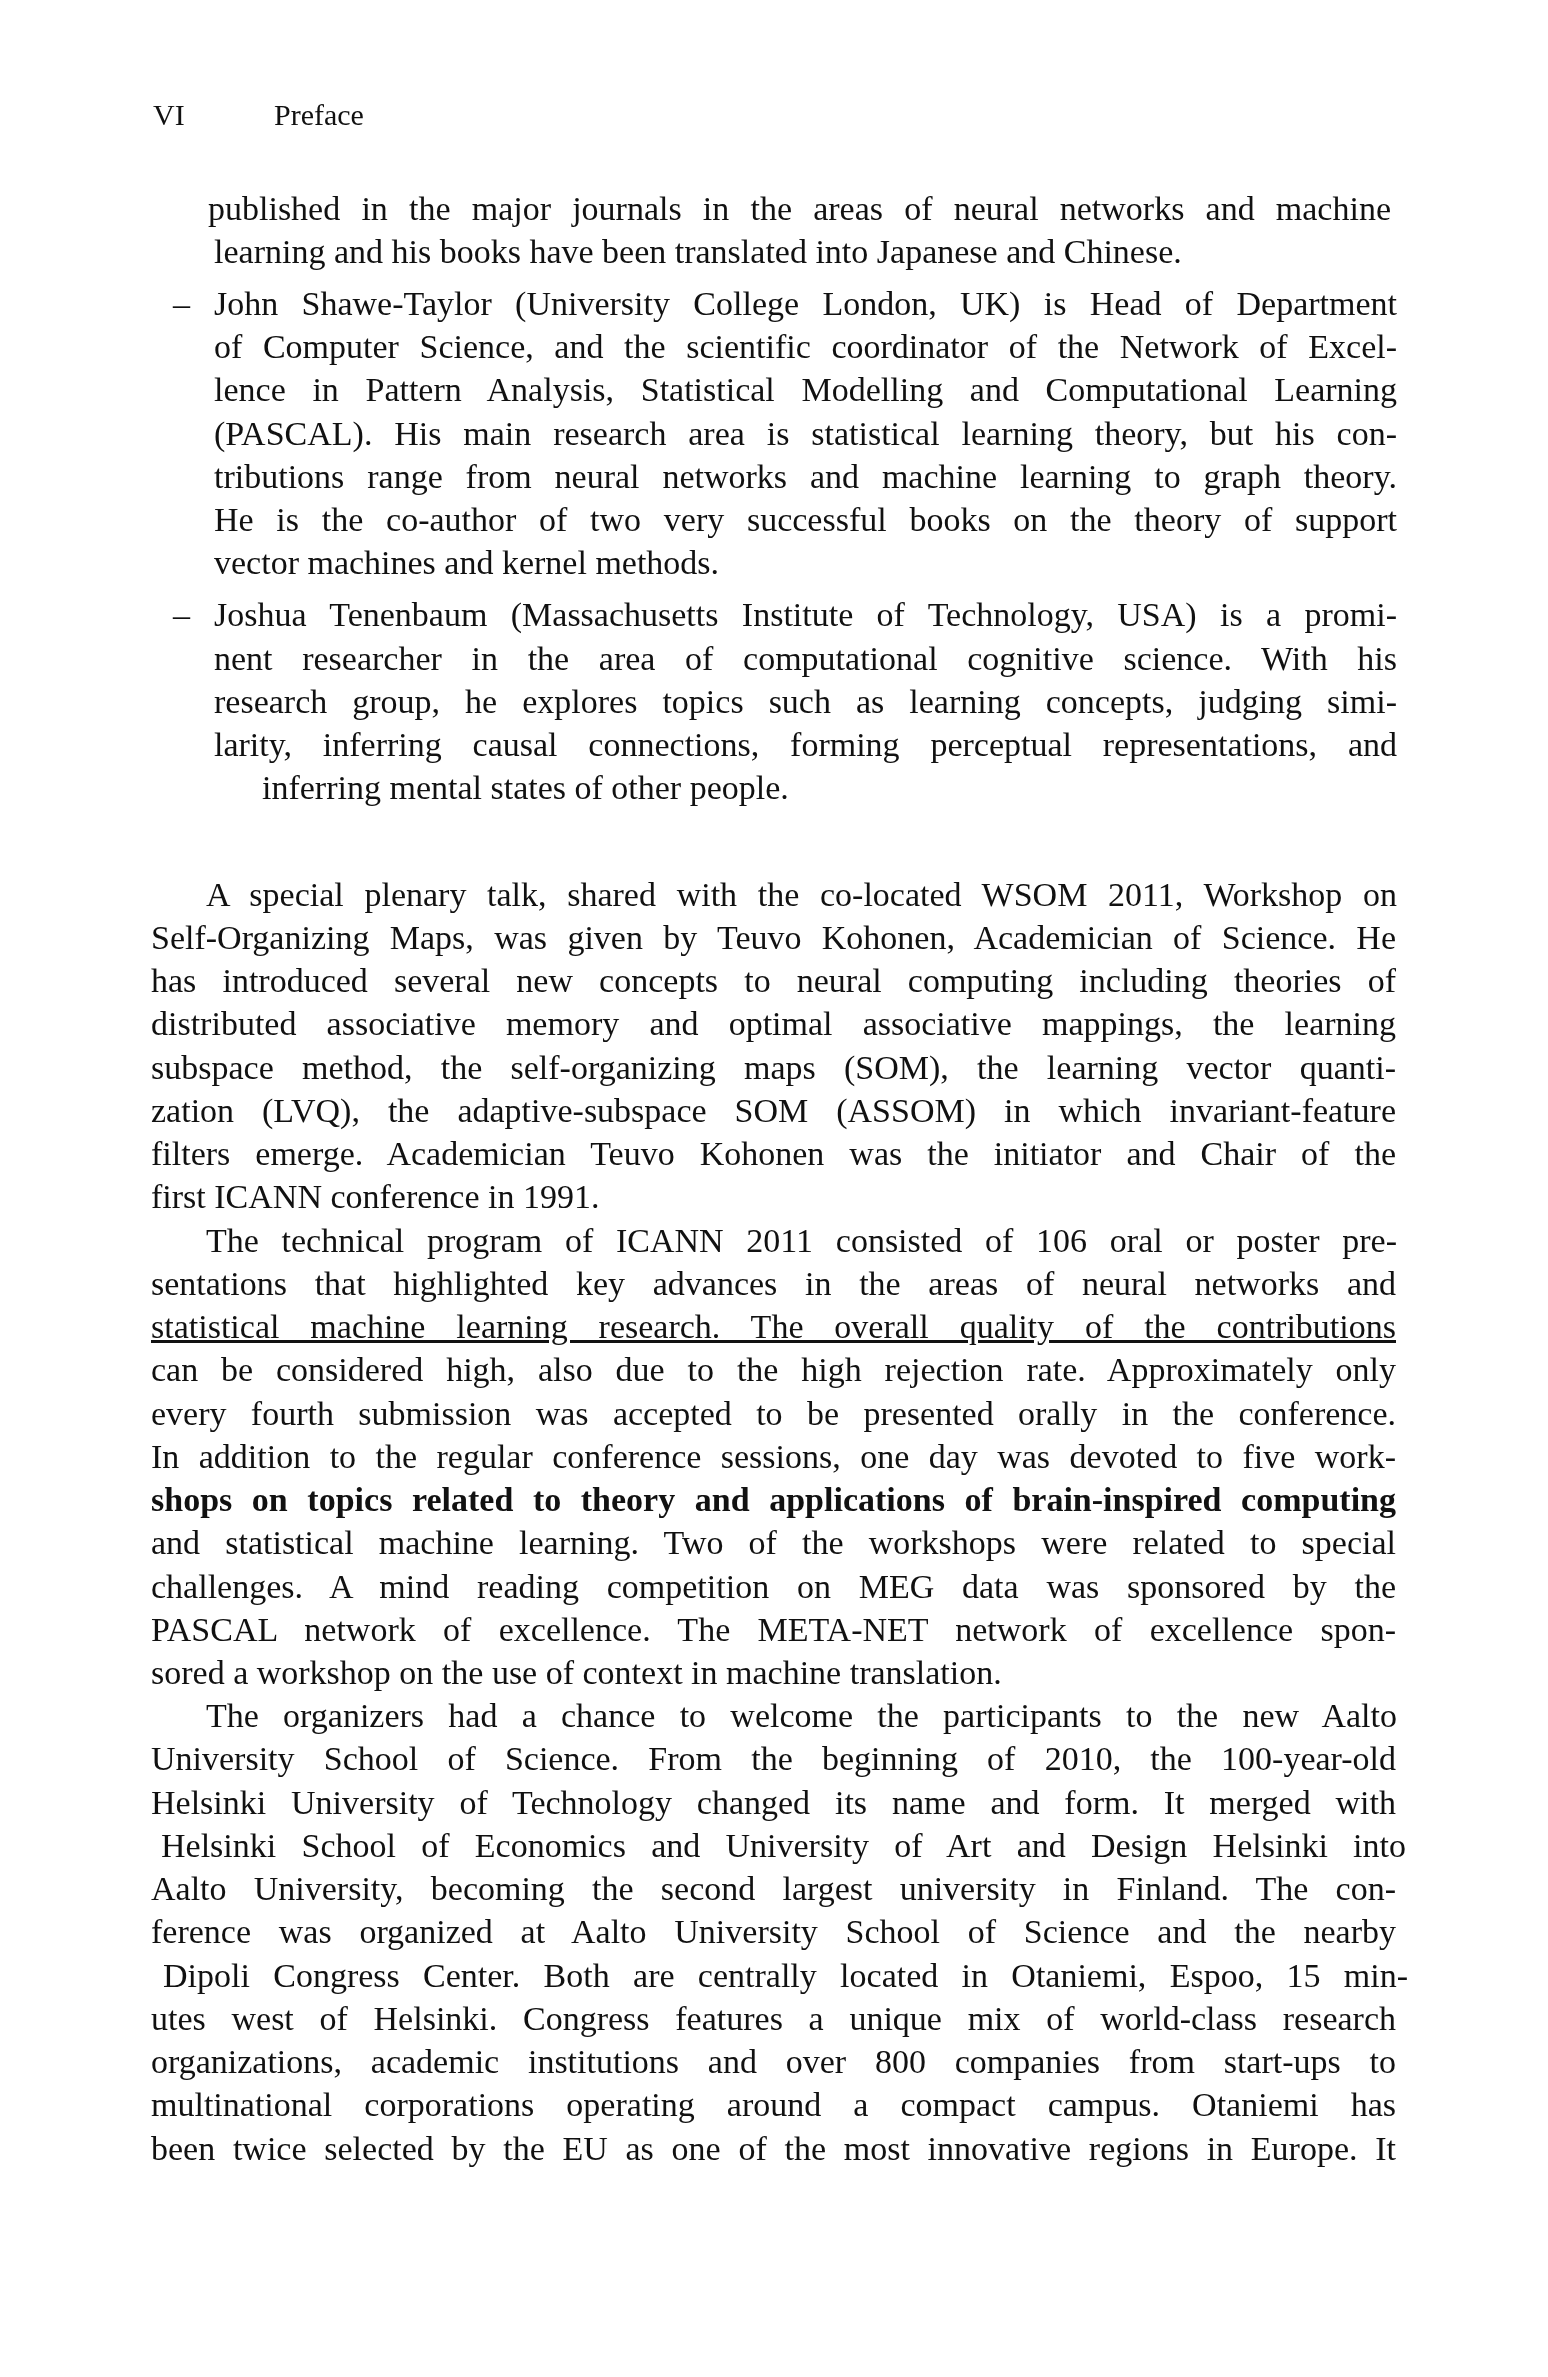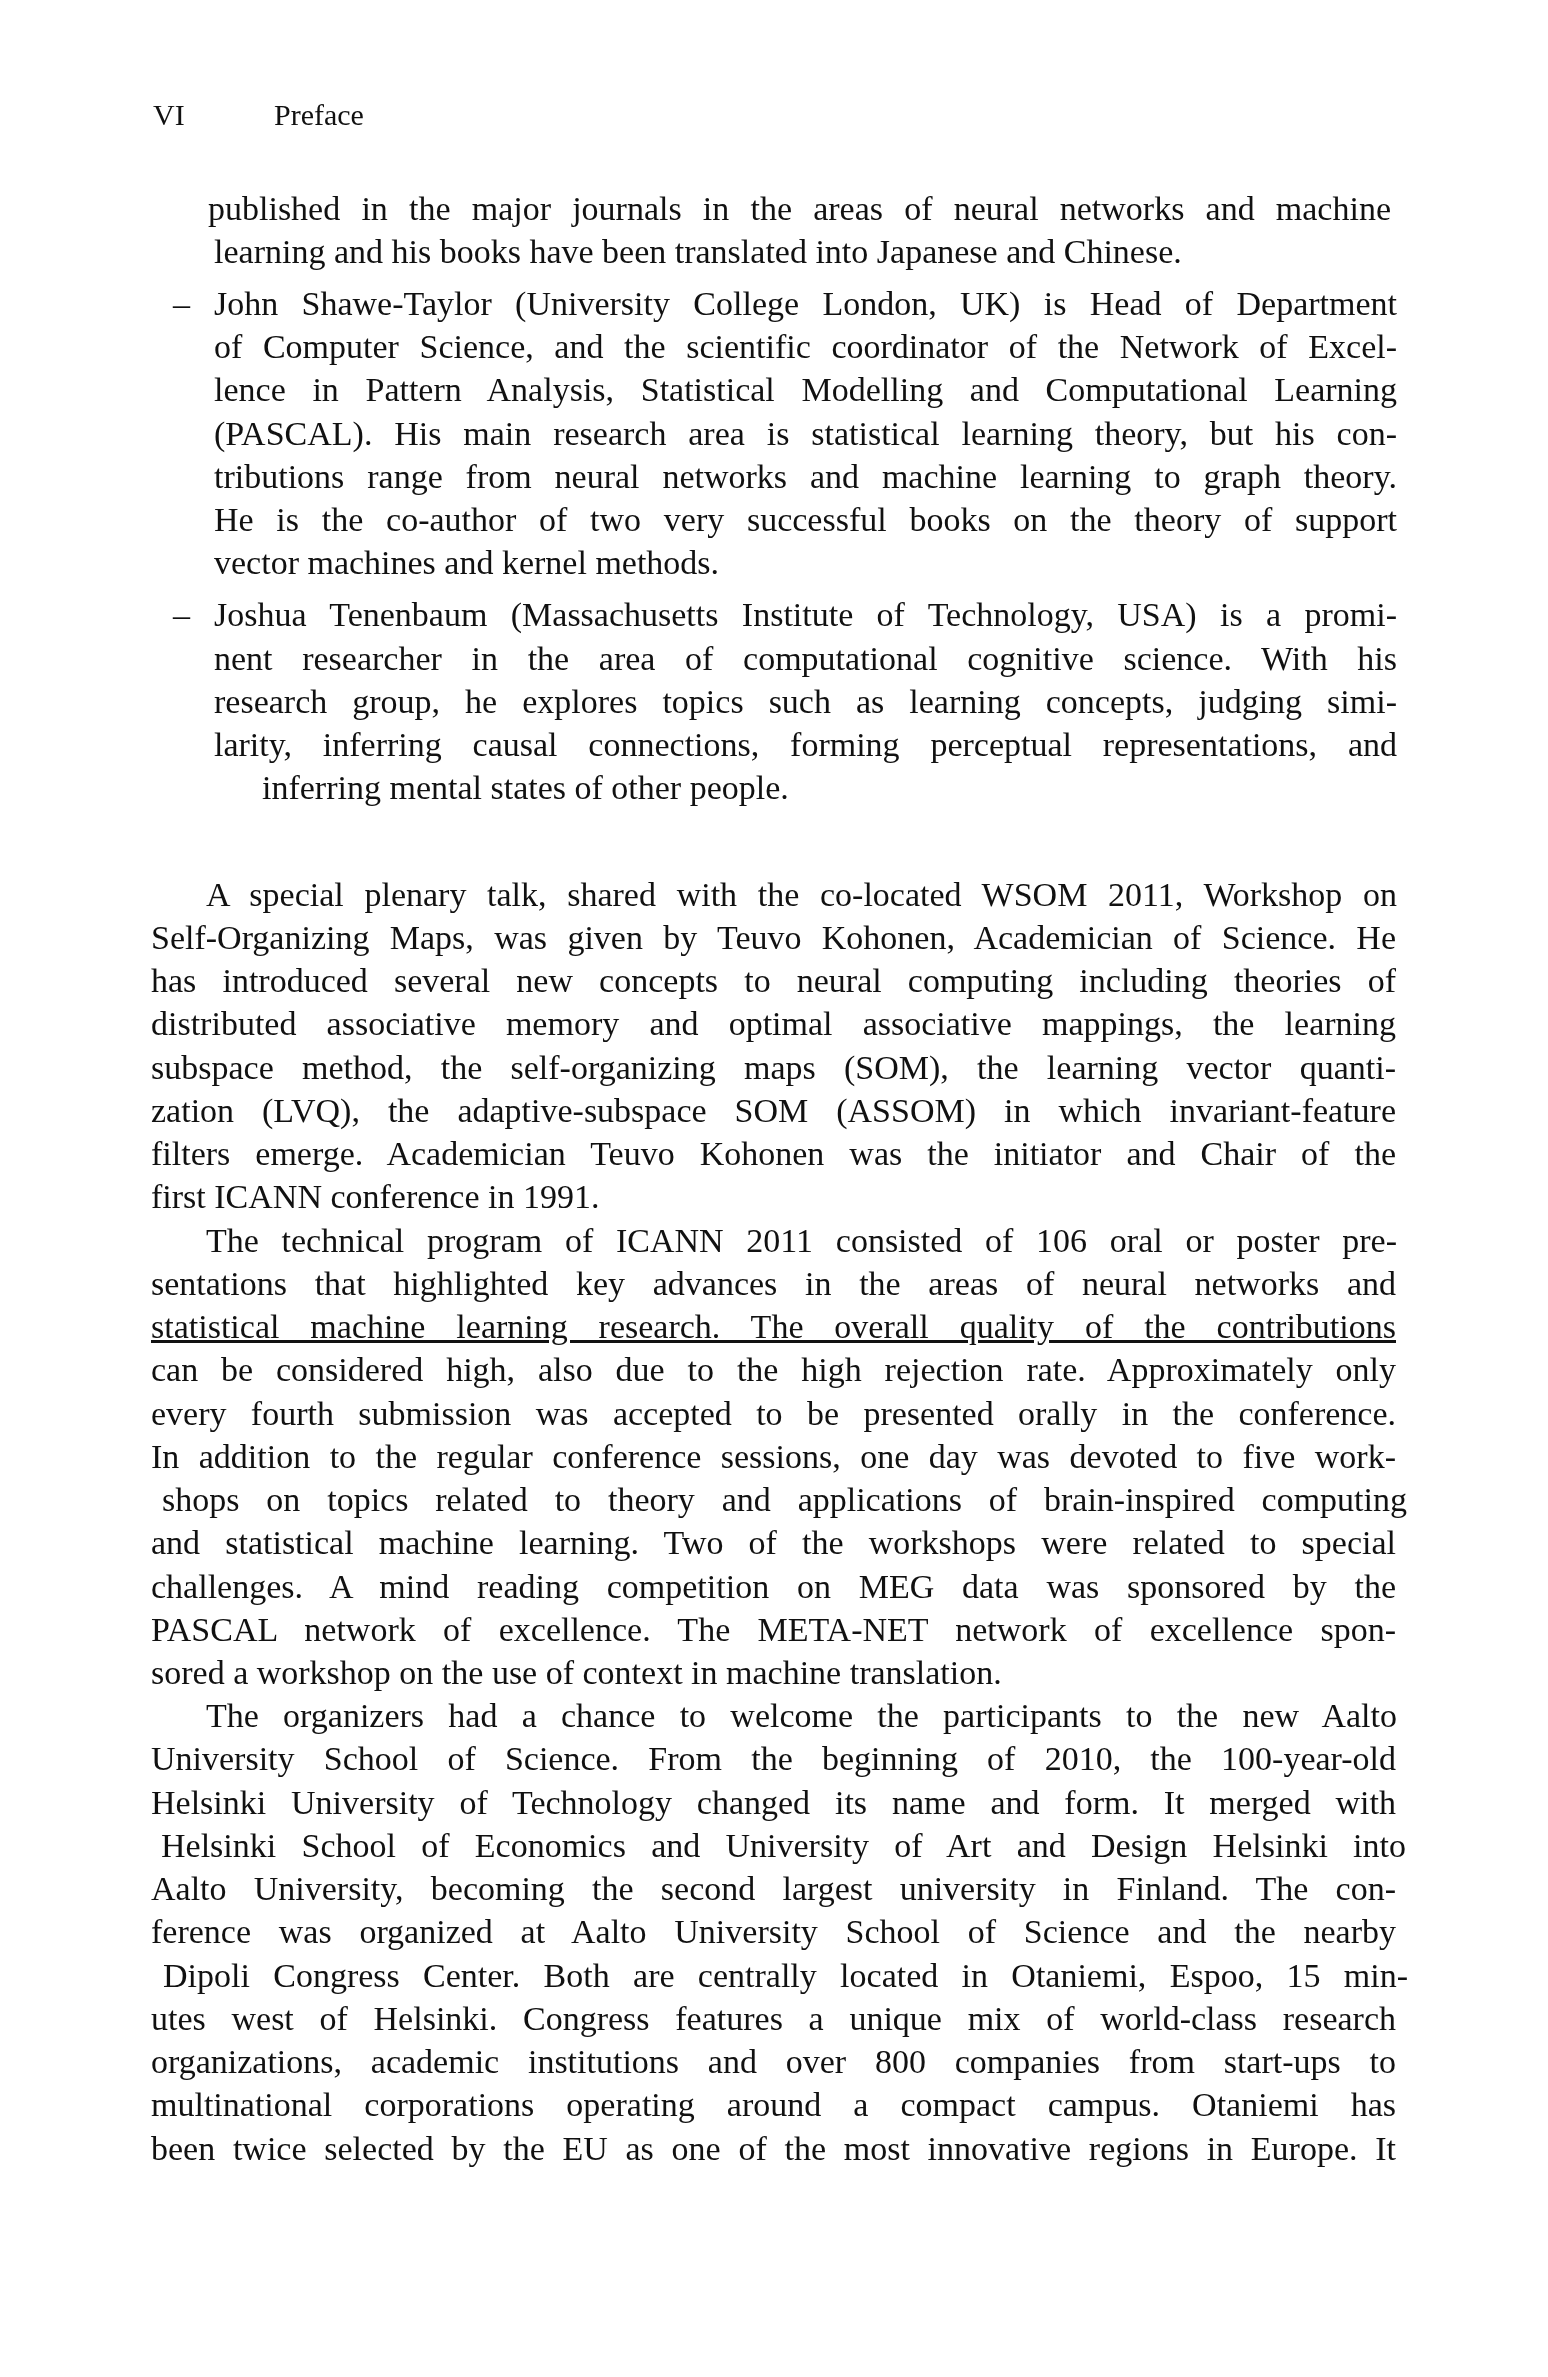--- a/index.html
+++ b/index.html
@@ -46,21 +46,21 @@
     <div class="line just" style="top: 1046px; left: 151px; width: 1245px;">subspace method, the self-organizing maps (SOM), the learning vector quanti-</div>
     <div class="line just" style="top: 1089px; left: 151px; width: 1245px;">zation (LVQ), the adaptive-subspace SOM (ASSOM) in which invariant-feature</div>
     <div class="line just" style="top: 1132px; left: 151px; width: 1245px;">filters emerge. Academician Teuvo Kohonen was the initiator and Chair of the</div>
     <div class="line" style="top: 1175px; left: 151px; width: 1245px;">first ICANN conference in 1991.</div>
     <div class="line just" style="top: 1219px; left: 206px; width: 1191px;">The technical program of ICANN 2011 consisted of 106 oral or poster pre-</div>
     <div class="line just" style="top: 1262px; left: 151px; width: 1245px;">sentations that highlighted key advances in the areas of neural networks and</div>
     <div class="line just" style="top: 1305px; left: 151px; width: 1245px; text-decoration: underline;">statistical machine learning research. The overall quality of the contributions</div>
     <div class="line just" style="top: 1348px; left: 151px; width: 1245px;">can be considered high, also due to the high rejection rate. Approximately only</div>
     <div class="line just" style="top: 1392px; left: 151px; width: 1245px;">every fourth submission was accepted to be presented orally in the conference.</div>
     <div class="line just" style="top: 1435px; left: 151px; width: 1245px;">In addition to the regular conference sessions, one day was devoted to five work-</div>
-    <div class="line just" style="top: 1478px; left: 162px; width: 1245px;">shops on topics related to theory and applications of brain-inspired computing</div>
+    <div class="line just" style="top: 1478px; left: 151px; width: 1245px; font-weight: bold;">shops on topics related to theory and applications of brain-inspired computing</div>
     <div class="line just" style="top: 1521px; left: 151px; width: 1245px;">and statistical machine learning. Two of the workshops were related to special</div>
     <div class="line just" style="top: 1565px; left: 151px; width: 1245px;">challenges. A mind reading competition on MEG data was sponsored by the</div>
     <div class="line just" style="top: 1608px; left: 151px; width: 1245px;">PASCAL network of excellence. The META-NET network of excellence spon-</div>
     <div class="line" style="top: 1651px; left: 151px; width: 1245px;">sored a workshop on the use of context in machine translation.</div>
     <div class="line just" style="top: 1694px; left: 206px; width: 1191px;">The organizers had a chance to welcome the participants to the new Aalto</div>
     <div class="line just" style="top: 1737px; left: 151px; width: 1245px;">University School of Science. From the beginning of 2010, the 100-year-old</div>
     <div class="line just" style="top: 1781px; left: 151px; width: 1245px;">Helsinki University of Technology changed its name and form. It merged with</div>
     <div class="line just" style="top: 1824px; left: 161px; width: 1245px;">Helsinki School of Economics and University of Art and Design Helsinki into</div>
     <div class="line just" style="top: 1867px; left: 151px; width: 1245px;">Aalto University, becoming the second largest university in Finland. The con-</div>
     <div class="line just" style="top: 1910px; left: 151px; width: 1245px;">ference was organized at Aalto University School of Science and the nearby</div>

